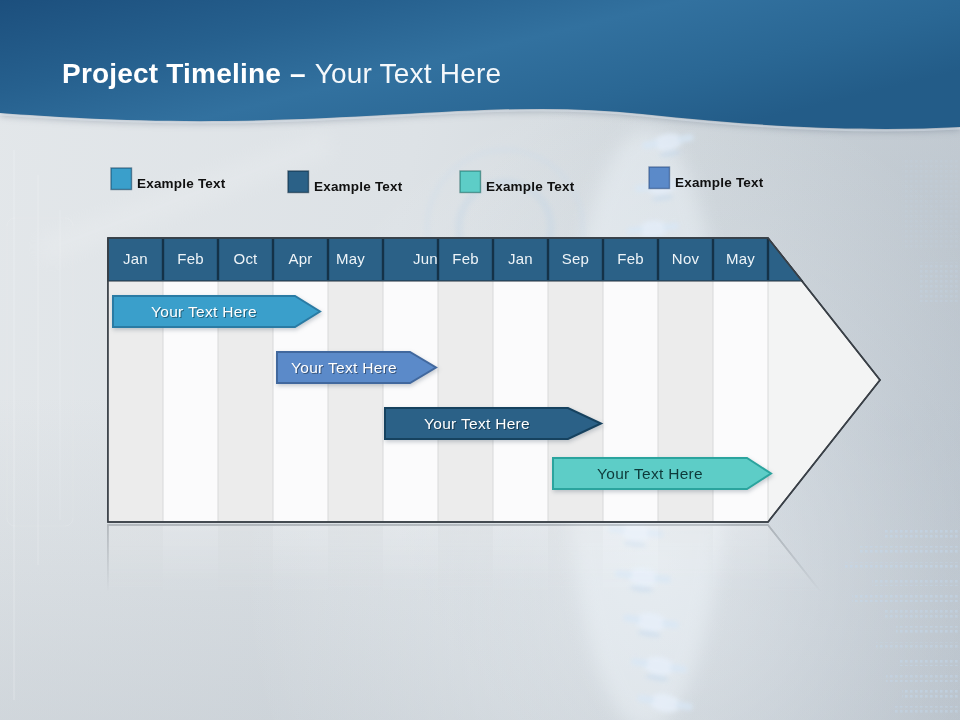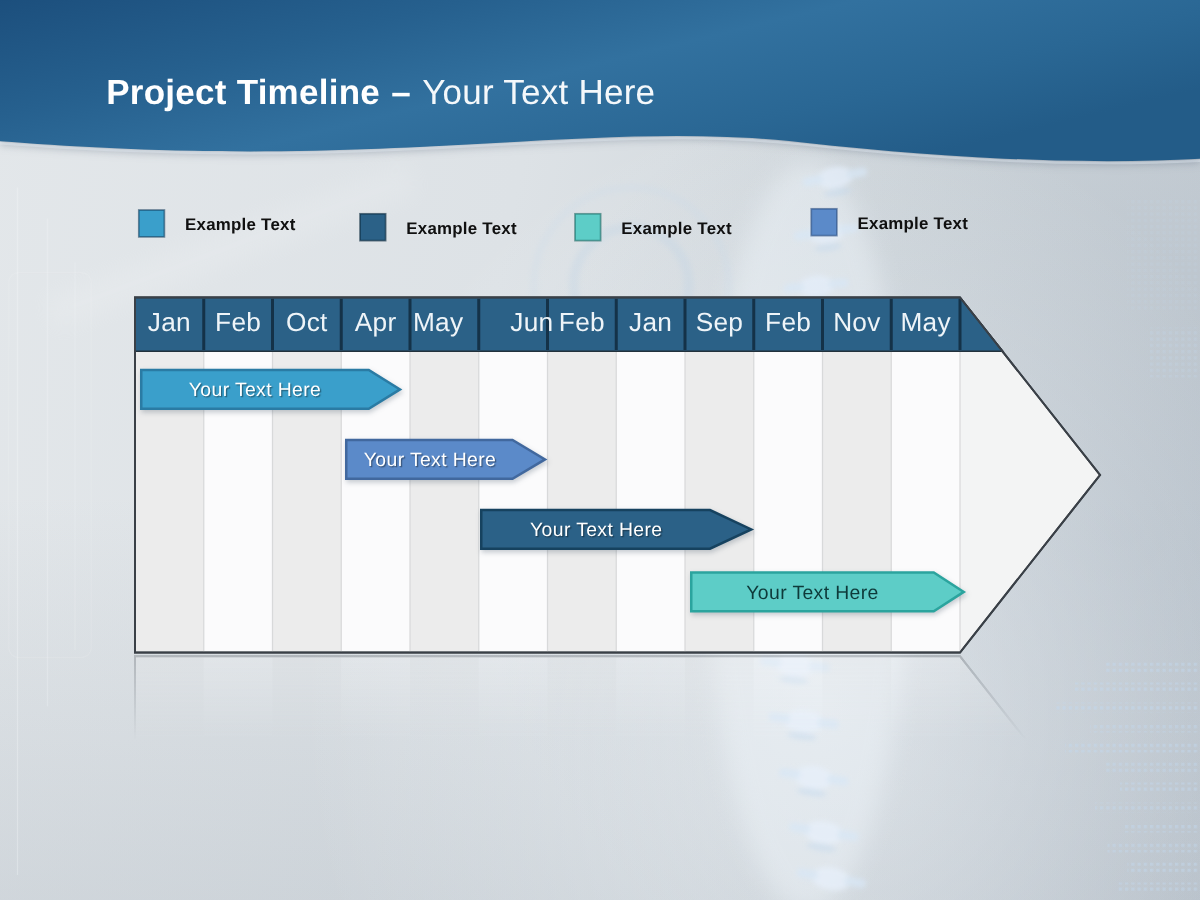--- a/index.html
+++ b/index.html
@@ -12,30 +12,30 @@
       linear-gradient(180deg, rgba(0,0,0,0) 55%, rgba(120,135,150,.16) 100%),
       linear-gradient(102deg,#e3e7ea 0%,#dde2e6 40%,#cfd6db 68%,#c2cad2 100%);
   }
   svg{display:block;}
   .bg-art{position:absolute;left:0;top:0;z-index:0;}
   .hdr-svg{position:absolute;left:0;top:0;z-index:1;filter:drop-shadow(0 2px 3px rgba(45,65,90,.28));}
   .title{
     position:absolute;left:62px;top:58px;z-index:2;color:#ffffff;
     font-size:28px;letter-spacing:.2px;white-space:nowrap;
   }
-  .title .t-bold{font-weight:700;margin-left:23px;}
+  .title .t-bold{font-weight:700;}
   .title .t-sep{font-weight:600;margin:0 9px;}
   .title .t-light{font-weight:400;color:#f4f8fb;}
-  .legend-item{position:absolute;z-index:2;display:flex;align-items:center;gap:15px;}
+  .legend-item{position:absolute;z-index:2;display:flex;align-items:flex-end;gap:4px;}
   .legend-label{font-size:13.5px;font-weight:700;color:#101010;letter-spacing:.2px;}
   .timeline{position:absolute;left:106px;top:236px;width:776px;height:400px;z-index:2;}
   .arrow-svg{position:absolute;left:0;top:0;}
   .month{
     position:absolute;top:11px;width:55px;height:24px;line-height:24px;
-    text-align:center;font-size:21px;color:#eef4f8;letter-spacing:.2px;
+    text-align:center;font-size:15px;color:#eef4f8;letter-spacing:.2px;
   }
   .bar{position:absolute;}
   .bar svg{filter:drop-shadow(1px 2px 2px rgba(40,60,80,.25));overflow:visible;}
   .bar-text{font-family:"Liberation Sans",sans-serif;font-size:15.5px;letter-spacing:.3px;}
   .bar-text.light{filter:drop-shadow(1px 1.5px .5px rgba(0,0,0,.38));}
   .reflection{
     position:absolute;left:0;top:287px;width:776px;height:112px;opacity:.3;overflow:hidden;
     -webkit-mask-image:linear-gradient(180deg,rgba(0,0,0,.85) 0%,rgba(0,0,0,0) 62%);
     mask-image:linear-gradient(180deg,rgba(0,0,0,.85) 0%,rgba(0,0,0,0) 62%);
   }

